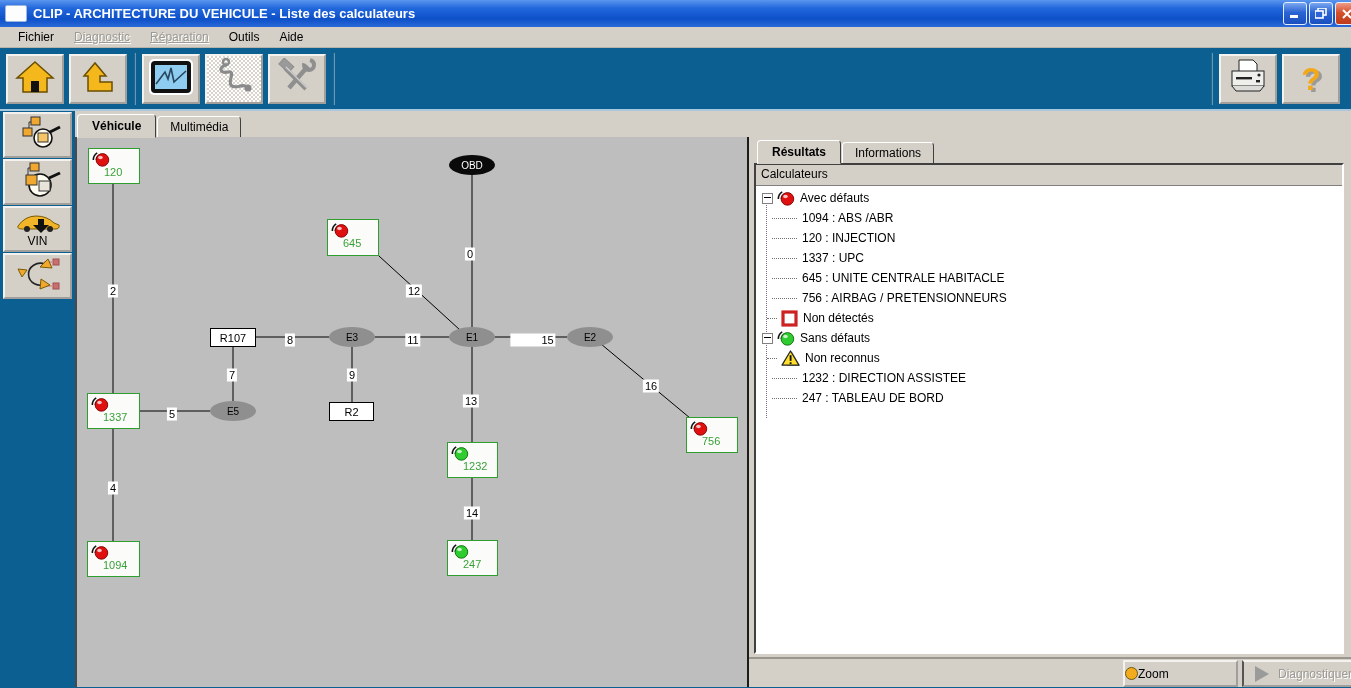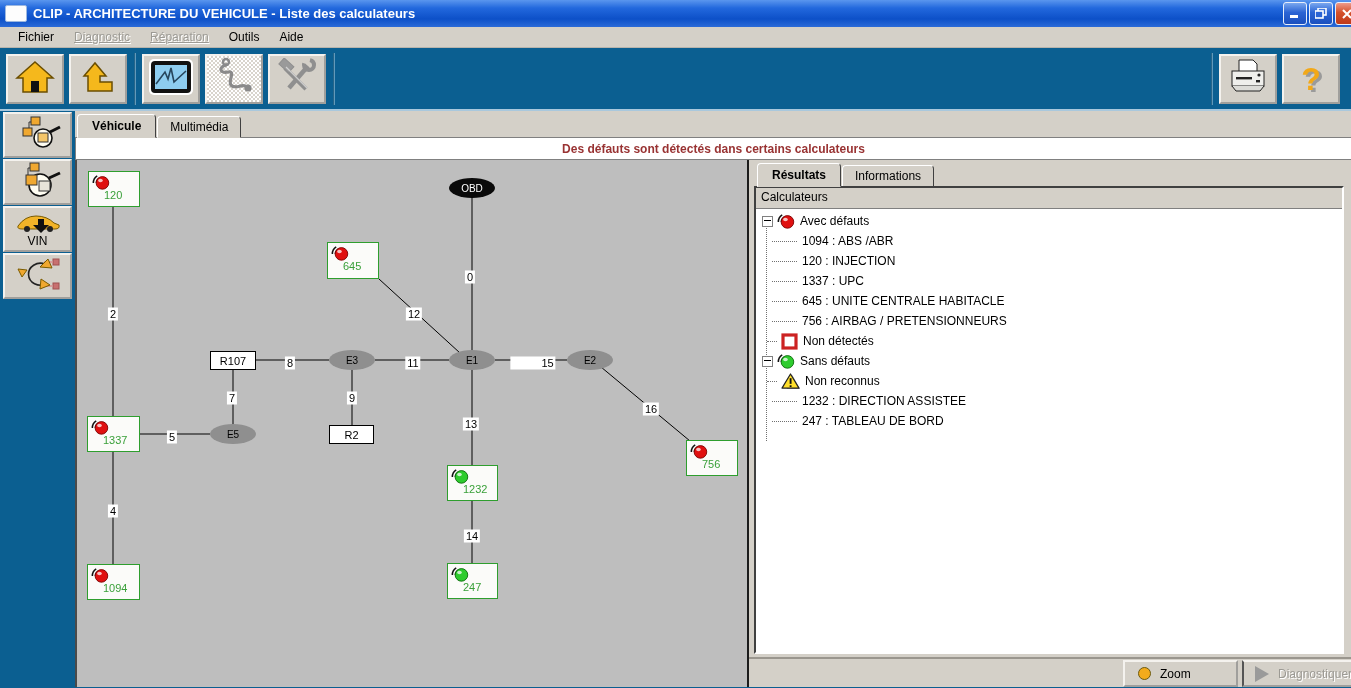--- a/index.html
+++ b/index.html
@@ -71,21 +71,21 @@
   .expbox{width:9px;height:9px;background:#fff;border:1px solid #808080;position:relative;margin-left:0;flex:0 0 auto;z-index:2;}
   .expbox::after{content:'';position:absolute;left:1px;right:1px;top:3px;border-top:1px solid #000;}
   .hstub{width:10px;border-top:1px dotted #707070;height:0;flex:0 0 auto;margin-left:5px;}
   .trow .ticon{margin-left:4px;flex:0 0 auto;display:flex;}
   .trow .tlabel{margin-left:5px;white-space:nowrap;}
   .tchild{height:20px;display:flex;align-items:center;padding-left:40px;position:relative;white-space:nowrap;}
   .tchild::before{content:'';position:absolute;left:10px;top:10px;width:25px;border-top:1px dotted #707070;}
 
   .bottombar{position:absolute;left:0;right:0;bottom:0;height:30px;background:#d4d0c8;border-top:2px solid #9a968e;box-sizing:border-box;}
   .zoombtn{position:absolute;left:374px;top:1px;width:115px;height:27px;background:#d4d0c8;border:2px outset #f4f2ee;
-    display:flex;align-items:center;gap:9px;padding-left:13px;font-size:12px;box-sizing:border-box;}
+    display:flex;align-items:center;font-size:12px;box-sizing:border-box;}
   .zoom-dot{width:13px;height:13px;border-radius:50%;background:#f2ab1c;border:1.5px solid #6b5a10;box-sizing:border-box;}
   .diagbtn{position:absolute;left:493px;top:1px;width:135px;height:27px;background:#d4d0c8;border:2px outset #f4f2ee;border-left:2px solid #555;
     display:flex;align-items:center;gap:9px;padding-left:11px;font-size:12px;box-sizing:border-box;color:#9c9a94;text-shadow:1px 1px 0 #fff;}
   .play-tri{width:0;height:0;border-left:14px solid #9a9a9a;border-top:8px solid transparent;border-bottom:8px solid transparent;}
 </style>
 </head>
 <body>
 
 <div class="window">
 
@@ -224,23 +224,20 @@
       </div>
     </div>
 
     <div class="right-of-sidebar">
 
       <div class="tabstrip" id="tabstrip">
           <span class="tab active">Véhicule</span>
           <span class="tab">Multimédia</span>
         </div>
 
-      <div class="warningbar">
-        <span id="warning-text" style="color: rgb(153, 51, 51);">Des défauts sont détectés dans certains calculateurs</span>
-      </div>
 
       <div class="mainrow">
 
         <div class="diagram" id="diagram">
             <svg width="670" height="527" class="wires">
               <line x1="36" y1="47" x2="36" y2="256" stroke="#000" stroke-width="1"></line>
               <line x1="36" y1="292" x2="36" y2="404" stroke="#000" stroke-width="1"></line>
               <line x1="63" y1="274" x2="133" y2="274" stroke="#000" stroke-width="1"></line>
               <line x1="156" y1="264" x2="156" y2="210" stroke="#000" stroke-width="1"></line>
               <line x1="179" y1="200" x2="252" y2="200" stroke="#000" stroke-width="1"></line>

